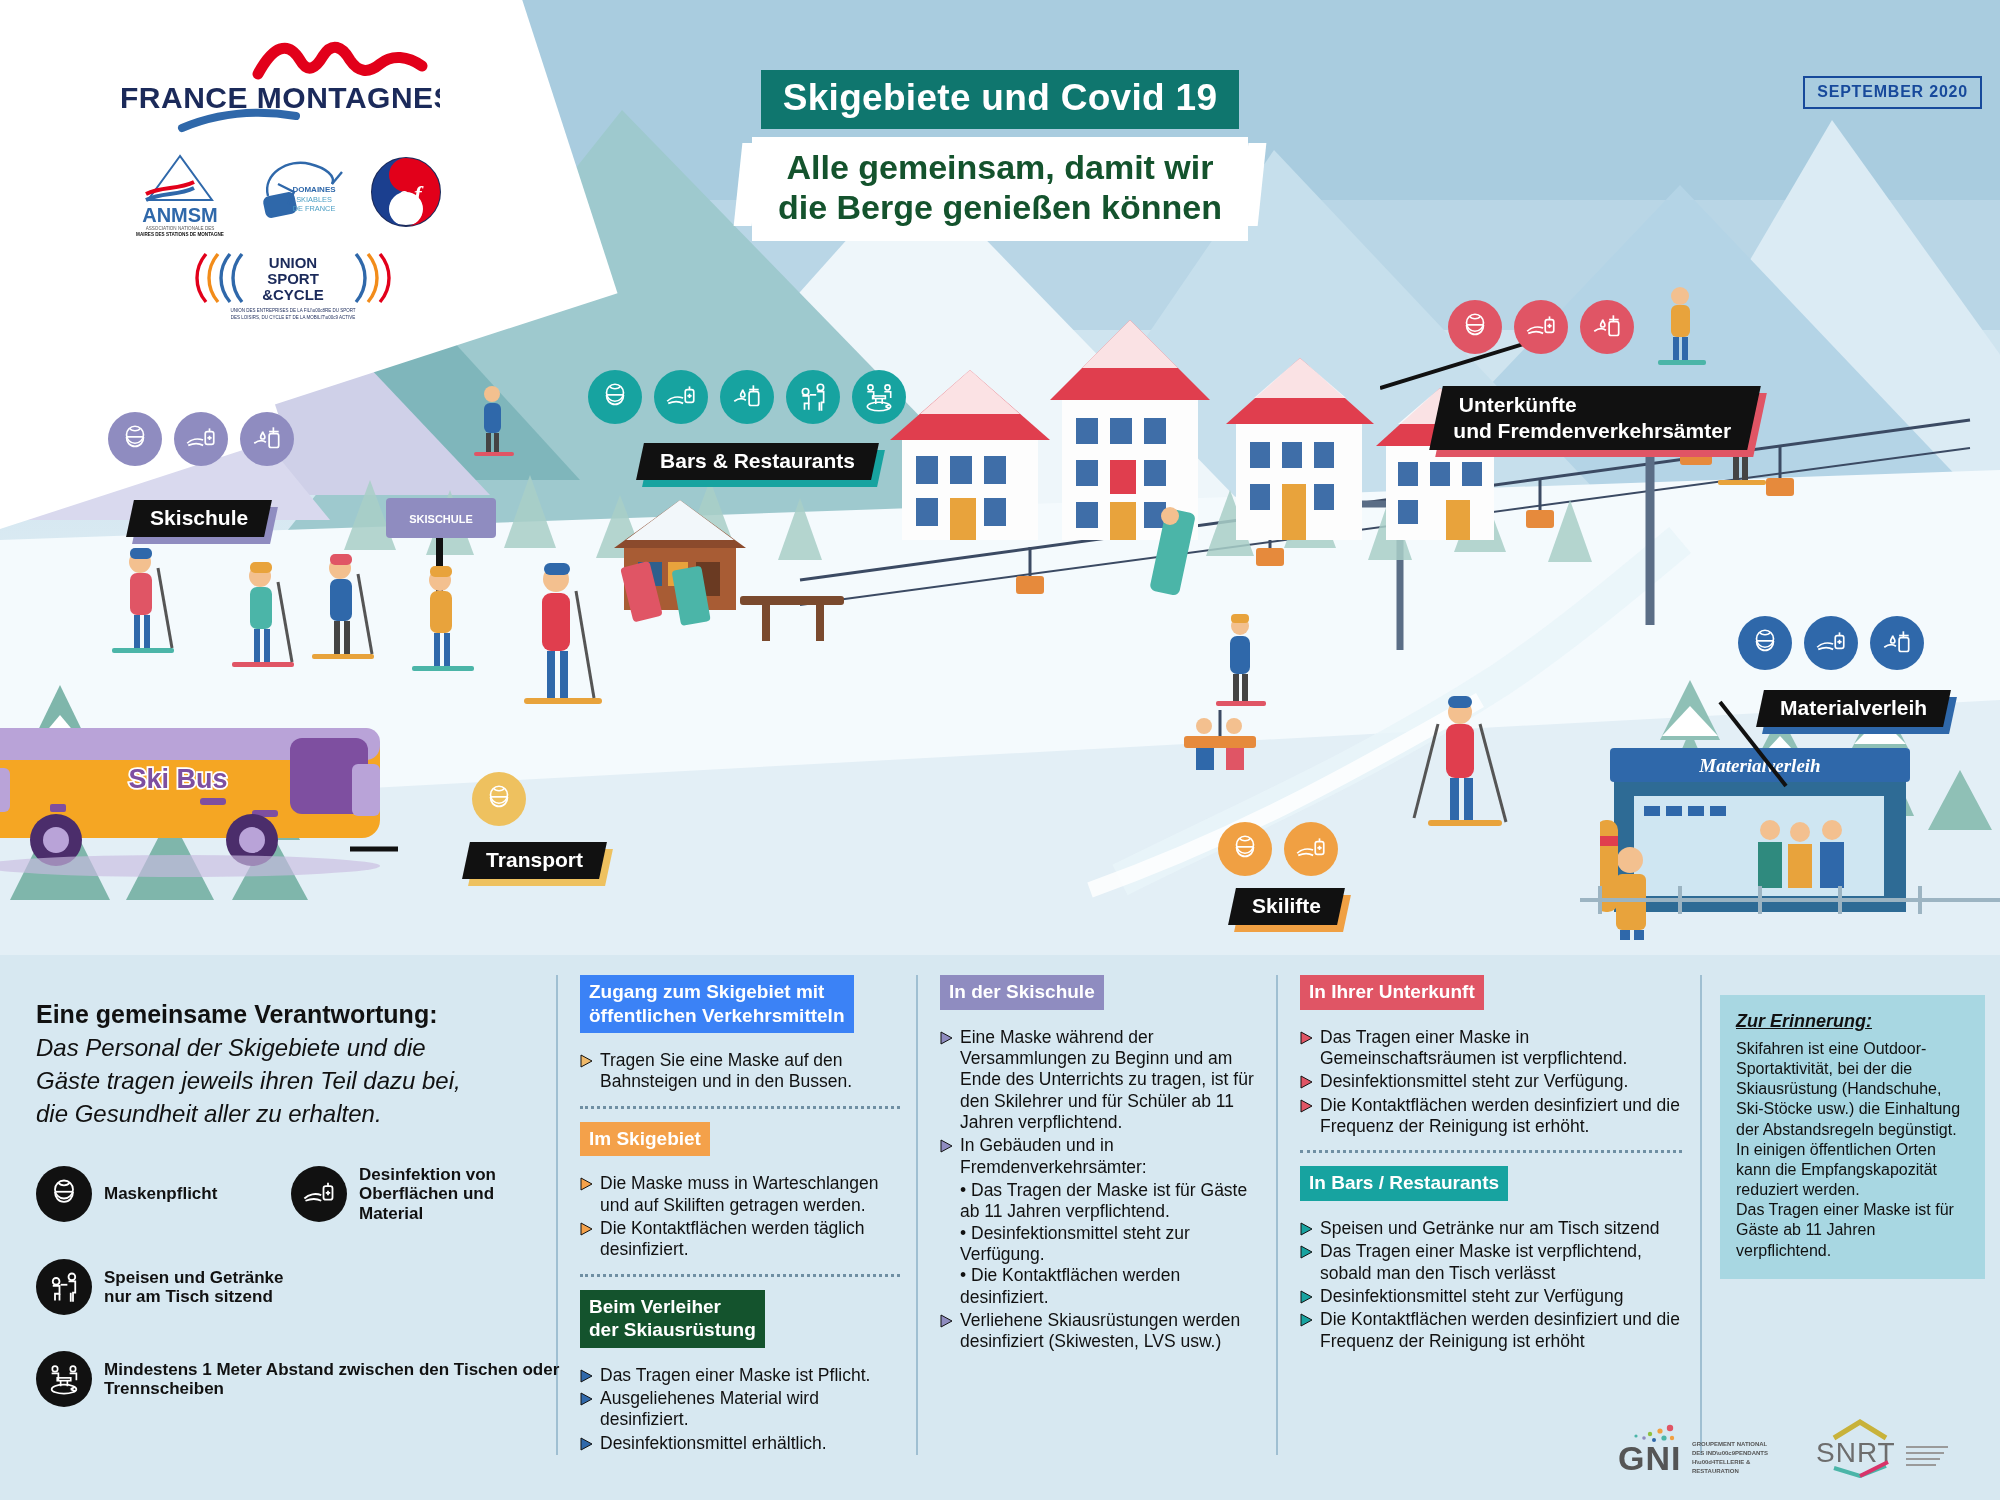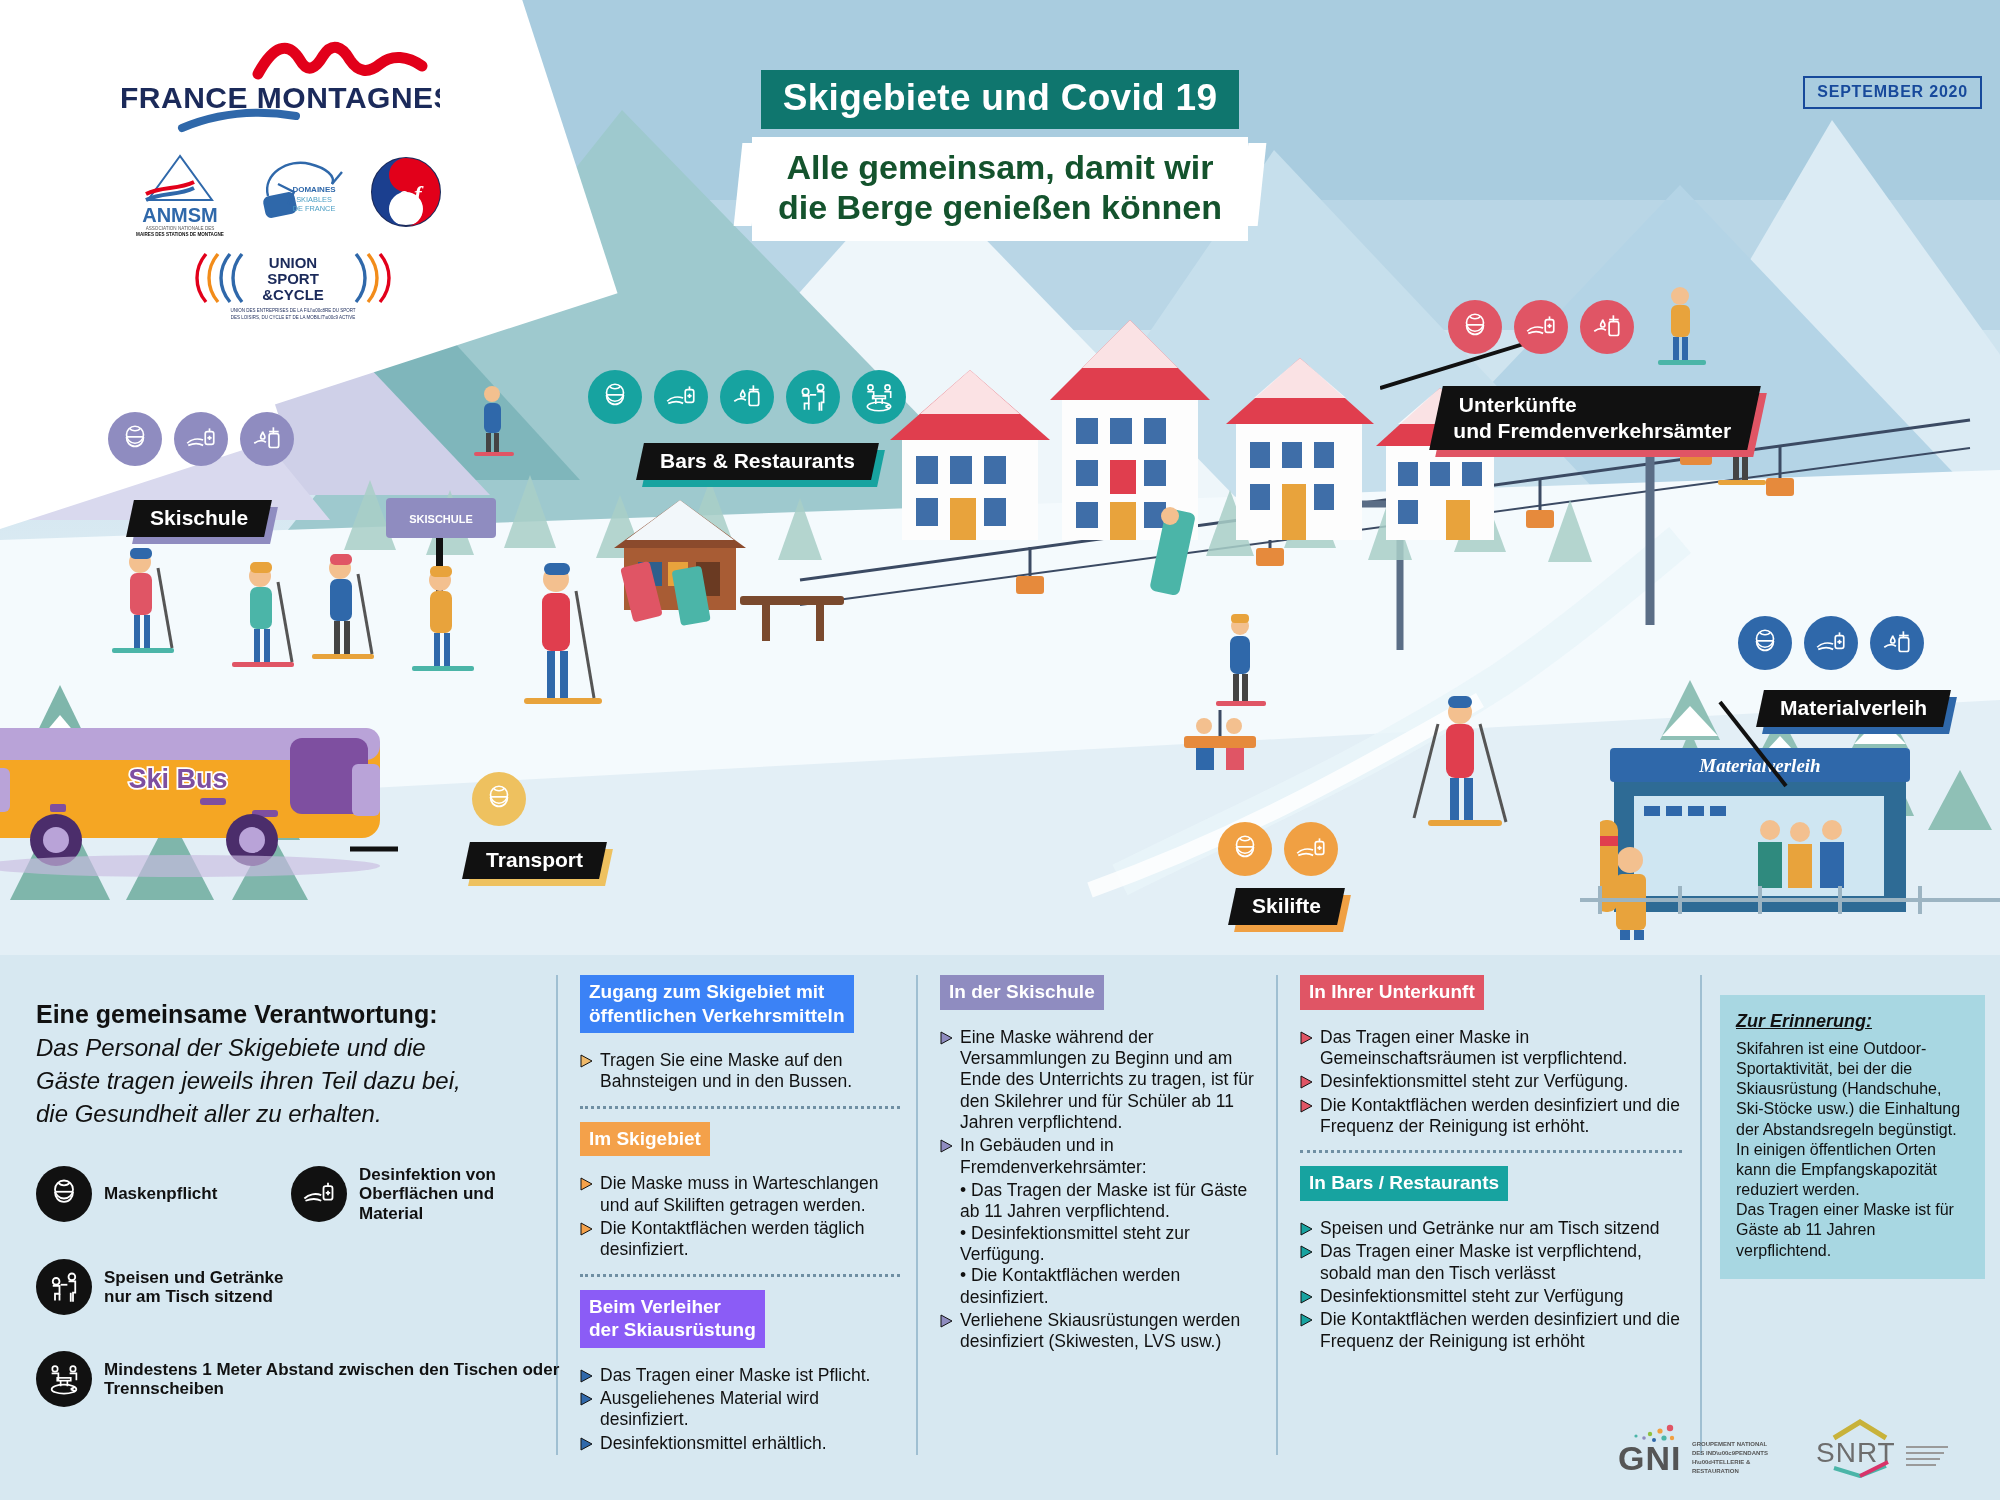--- a/index.html
+++ b/index.html
@@ -878,21 +878,21 @@
             <svg viewBox="0 0 13 14">
               <polygon points="1,1 12,7 1,13" fill="#f4a14a" stroke="#111" stroke-width="1"></polygon>
             </svg>
           </span>
         <span class="bt">Die Kontaktflächen werden täglich desinfiziert.</span>
       </div>
     </div>
 
     <div class="dotted"></div>
 
-    <div class="hdr" style="background:#8b5cf6">
+    <div class="hdr" style="background:#14532d">
       <div>Beim Verleiher</div>
       <div>der Skiausrüstung</div>
     </div>
     <div class="bullets">
       <div class="bullet">
         <span class="tri">
             <svg viewBox="0 0 13 14">
               <polygon points="1,1 12,7 1,13" fill="#2f68aa" stroke="#111" stroke-width="1"></polygon>
             </svg>
           </span>

